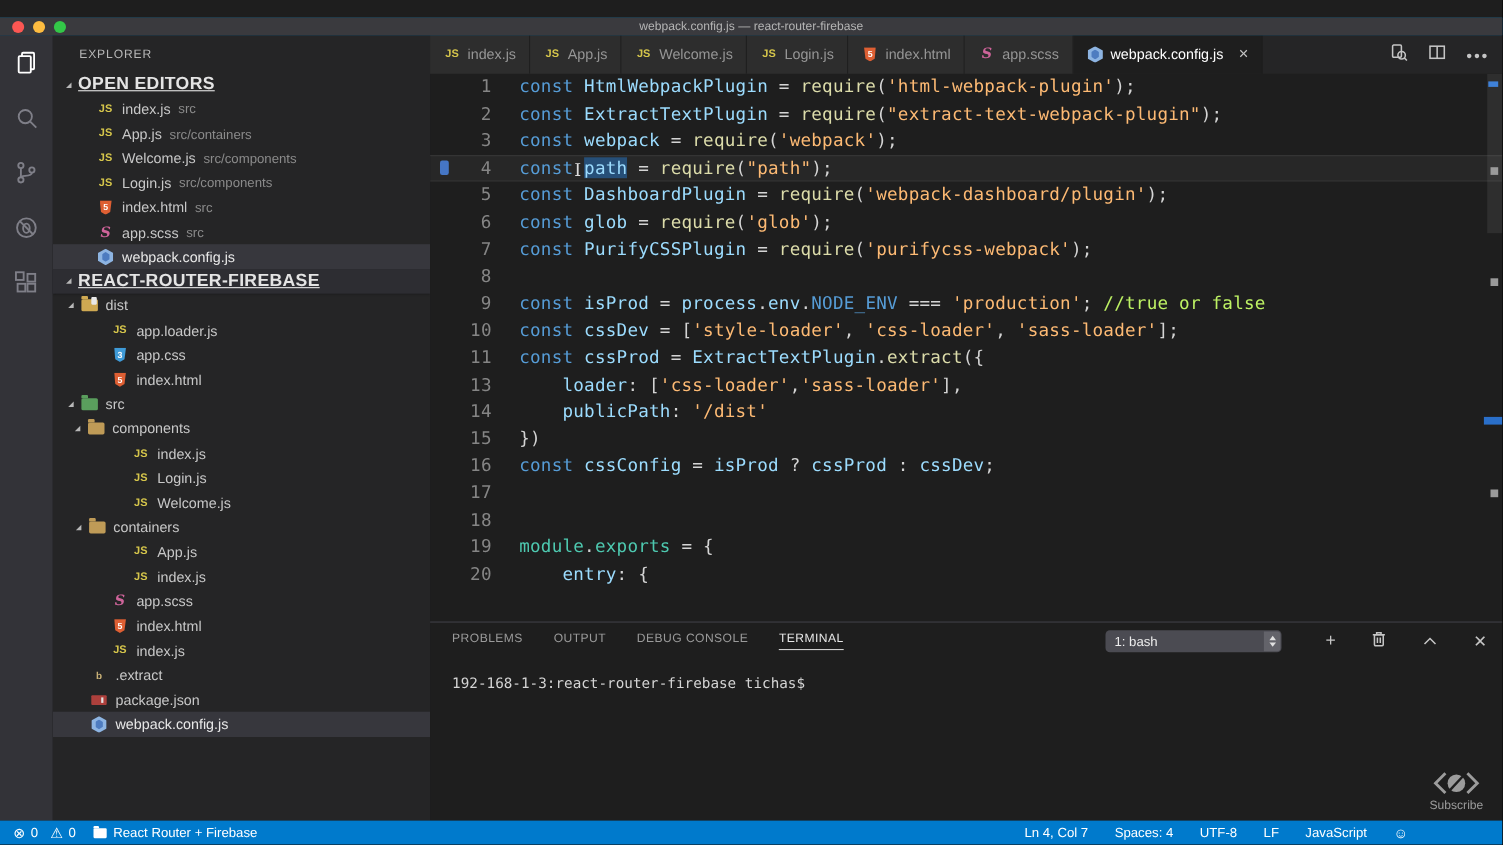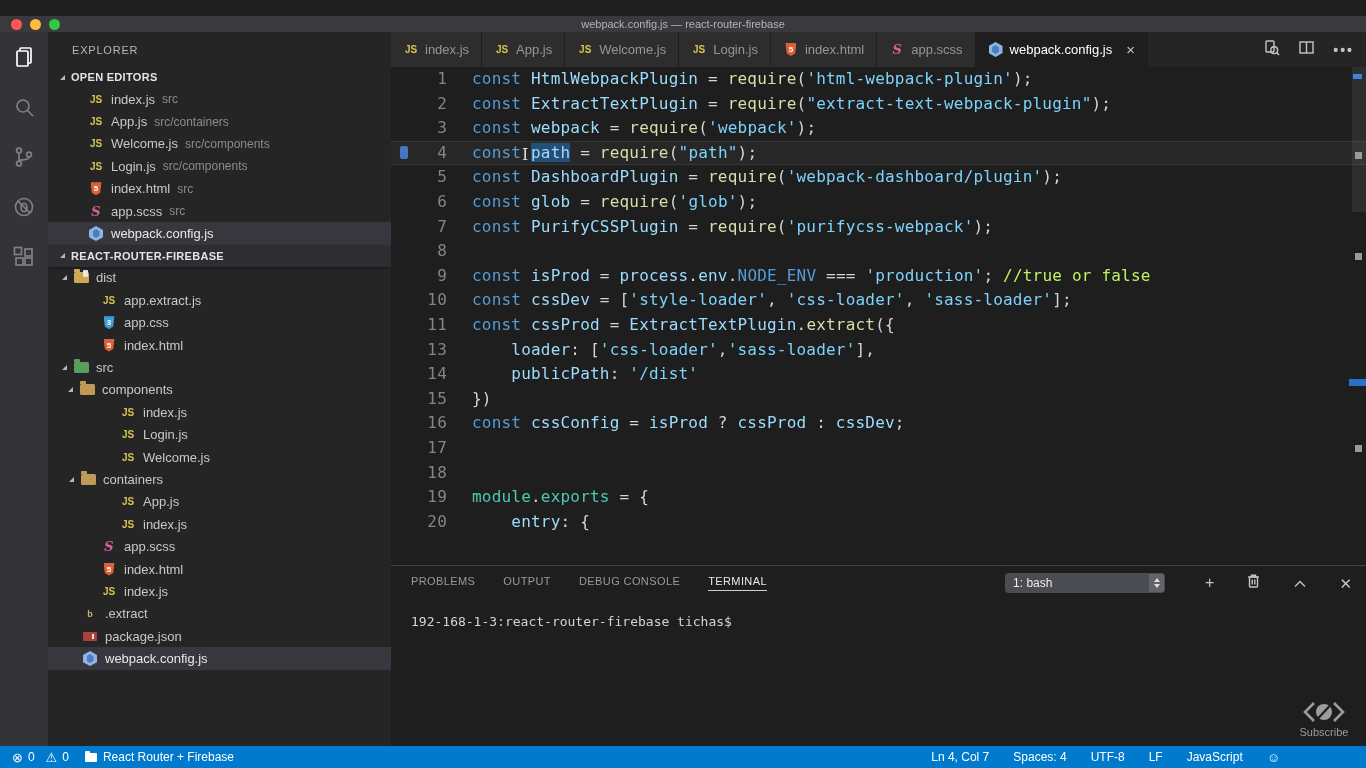--- a/index.html
+++ b/index.html
@@ -22,22 +22,22 @@
   
   .activitybar{position:absolute;left:0;top:32px;width:48px;bottom:22px;background:#333338;
                display:flex;flex-direction:column;align-items:center;padding-top:12px;gap:24px;box-sizing:border-box;}
   .act{width:26px;height:26px;display:flex;align-items:center;justify-content:center;}
   .act svg{stroke:#7f7f88;fill:none;stroke-width:1.7;}
   .act.active svg{stroke:#ffffff;}
   
   .sidebar{position:absolute;left:48px;top:32px;width:343px;bottom:22px;background:#252526;
            color:#c8c8c8;overflow:hidden;}
   .sidebar-title{height:34px;line-height:36px;padding-left:24px;font-size:11px;letter-spacing:.8px;color:#b6b6b6;}
-  .section-header{height:22px;display:flex;align-items:center;padding-left:12px;font-size:11px;
-                  font-weight:bold;color:#e4e4e4;letter-spacing:.3px;}
+  .section-header{height:22px;display:flex;align-items:center;padding-left:12px;font-size:16px;
+                  font-weight:bold;color:#e4e4e4;letter-spacing:.3px;text-decoration:underline;}
   .section-header.root{background:#2d2d32;box-shadow:0 1px 2px rgba(0,0,0,.4);}
   .twisty{width:0;height:0;border-bottom:5px solid #b8b8b8;border-left:5px solid transparent;
           margin-right:6px;flex:none;}
   .oe-row,.tree-row{height:22.4px;display:flex;align-items:center;font-size:13px;white-space:nowrap;}
   .oe-row{padding-left:40px;}
   .oe-row.selected,.tree-row.selected{background:#37373d;color:#e8e8e8;}
   .fname{margin-left:7px;}
   .fdir{margin-left:7px;color:#8b8b8b;font-size:12px;}
   
   .iw{display:inline-flex;width:16px;height:16px;align-items:center;justify-content:center;flex:none;}
@@ -74,21 +74,21 @@
   .tab-actions svg{stroke:#c5c5c5;fill:none;stroke-width:1.4;}
   .dots{letter-spacing:2px;font-size:14px;font-weight:bold;line-height:10px;}
   
   .editor{position:absolute;top:35px;left:0;right:0;height:498px;overflow:hidden;}
   .code-line{height:24.6px;white-space:pre;font-family:"DejaVu Sans Mono",monospace;
              font-size:16px;line-height:24.6px;letter-spacing:.2px;}
   .code-line.current{background:rgba(255,255,255,.045);box-shadow:inset 0 1px 0 rgba(255,255,255,.07),inset 0 -1px 0 rgba(255,255,255,.07);}
   .ln{display:inline-block;width:56px;text-align:right;color:#858585;}
   .lc{margin-left:25px;}
   .tk-k{color:#569cd6}.tk-kb{color:#569cd6}.tk-v{color:#9cdcfe}.tk-f{color:#dcdcaa}
-  .tk-s{color:#7dd3fc}.tk-o{color:#d4d4d4}.tk-c{color:#bef264}.tk-t{color:#4ec9b0}
+  .tk-s{color:#fdba74}.tk-o{color:#d4d4d4}.tk-c{color:#bef264}.tk-t{color:#4ec9b0}
   .sel{background:#264f78;}
   .bookmark{position:absolute;left:9px;top:79px;width:8px;height:13px;background:#4576c5;border-radius:2px;}
   .ibeam{position:absolute;left:131px;top:80px;color:#dcdcdc;font-family:"DejaVu Serif",serif;font-size:16px;line-height:16px;}
   .ovr{position:absolute;right:0;top:0;width:14px;height:100%;}
   .ovr .thumb{position:absolute;right:0;top:0;width:14px;height:145px;background:rgba(120,120,120,.18);}
   .ovr .mk{position:absolute;}
   .mk1{top:7px;right:4px;width:9px;height:5px;background:#3f81d8;}
   .mk2{top:85px;right:4px;width:7px;height:7px;background:#9a9a9a;}
   .mk3{top:186px;right:4px;width:7px;height:7px;background:#9a9a9a;}
   .mk4{top:312px;right:0;width:17px;height:7px;background:#2a6fc9;}
@@ -267,21 +267,21 @@
           <span class="twisty"></span>
           <span class="iw">
             <span class="fi folder f-dist"></span>
           </span>
           <span class="fname">dist</span>
         </div>
         <div class="tree-row" style="padding-left:53px">
           <span class="iw">
             <span class="fi fi-js">JS</span>
           </span>
-          <span class="fname">app.extract.js</span>
+          <span class="fname">app.loader.js</span>
         </div>
         <div class="tree-row" style="padding-left:53px">
           <span class="iw">
             <span class="fi fi-shield fi-css">3</span>
           </span>
           <span class="fname">app.css</span>
         </div>
         <div class="tree-row" style="padding-left:53px">
           <span class="iw">
             <span class="fi fi-shield fi-html">5</span>

